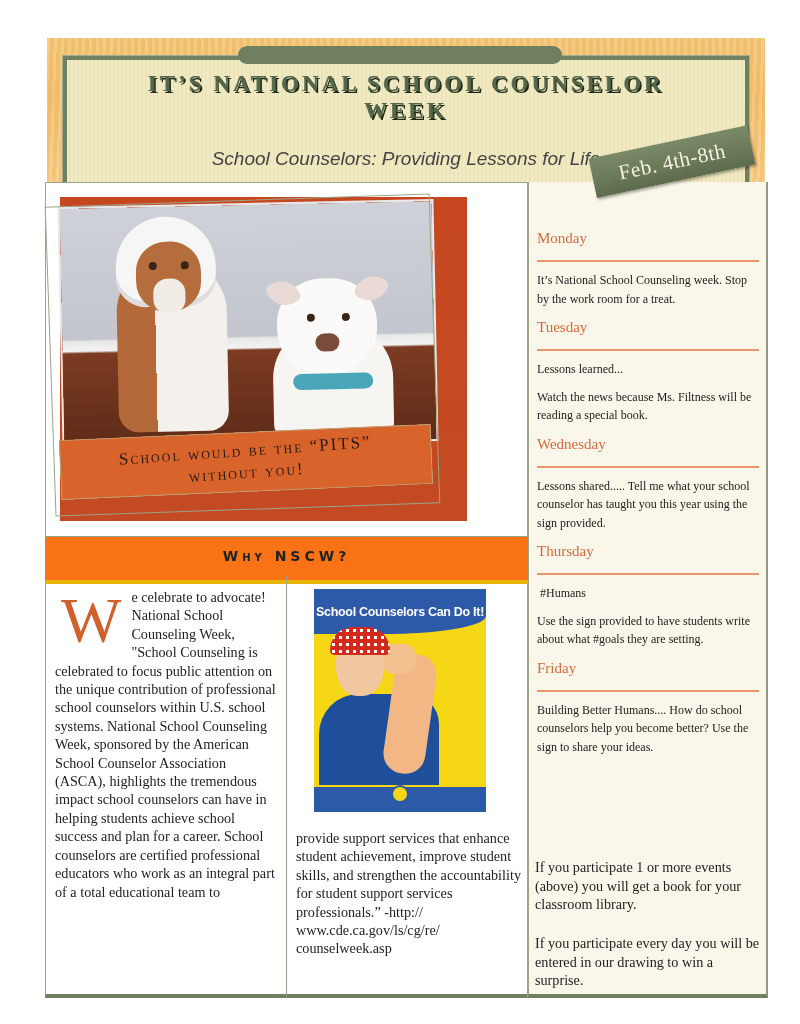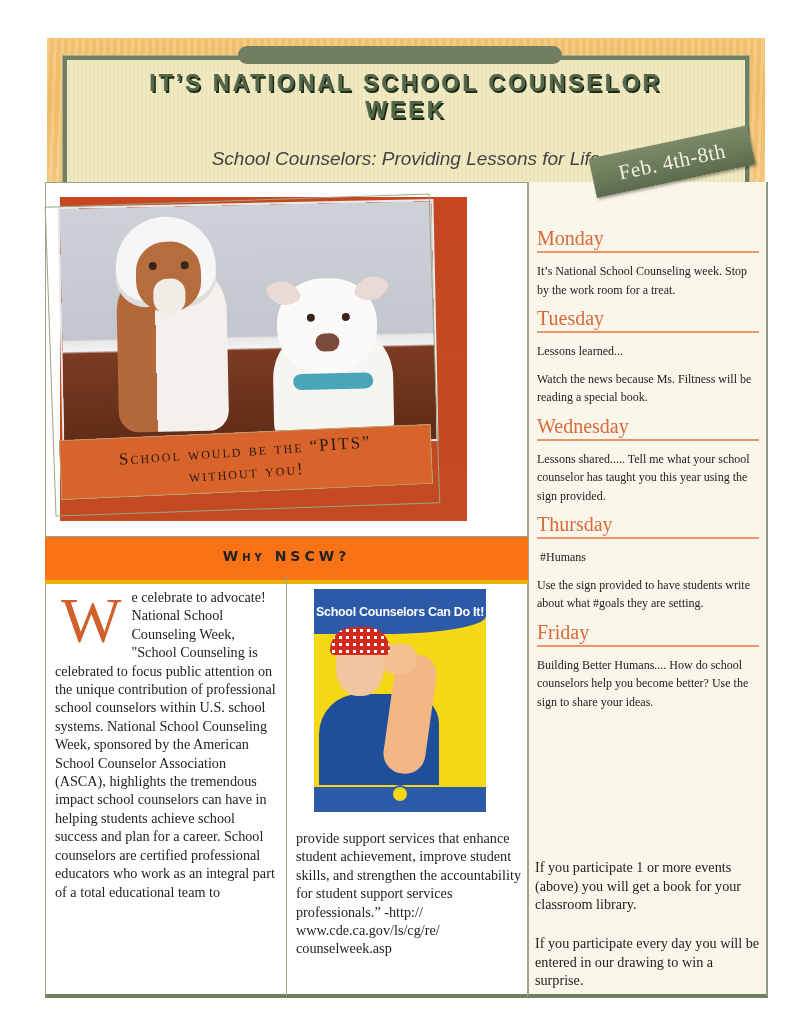--- a/index.html
+++ b/index.html
@@ -19,21 +19,21 @@
     border: 4px solid #6f7f5f;
     box-shadow: 0 0 0 1px #a4ae92;
   }
   .header-tab {
     position: absolute; left: 238px; top: 46px; width: 324px; height: 18px;
     background: #6f7f5f; border-radius: 9px;
   }
   .title {
     position: absolute; left: 63px; top: 70px; width: 686px;
     text-align: center;
-    font-family: Liberation Sans, sans-serif; font-weight: bold;
+    font-family: Liberation Serif, serif; font-weight: bold;
     font-size: 23px; line-height: 27px; letter-spacing: 3px;
     color: #55664b;
     text-shadow: 1.5px 1.5px 0 #1d2a17, -0.5px -0.5px 0 #8c9a7c;
   }
   .subtitle {
     position: absolute; left: 63px; top: 148px; width: 686px;
     text-align: center;
     font-family: "Liberation Sans", sans-serif; font-style: italic;
     font-size: 19px; color: #444;
   }
@@ -154,22 +154,22 @@
     background: radial-gradient(circle, #fff 0 1.5px, transparent 2px) 0 0/7px 7px, #d42a1c; }
   .poster-shirt { position:absolute; left:5px; top:105px; width:120px; height:95px; border-radius:40px 30px 0 0; background:#1f4f9a; }
   .poster-arm { position:absolute; left:75px; top:65px; width:42px; height:120px; border-radius:20px; background:#f2b784; transform:rotate(8deg); }
   .poster-fist { position:absolute; left:68px; top:55px; width:34px; height:30px; border-radius:12px; background:#f4c08f; }
   .poster-footer { position:absolute; left:0; top:196px; width:172px; height:27px; background:#2d5aa8; border-top:2px solid #f6d715; }
   .poster-seal { position:absolute; left:77px; top:196px; width:18px; height:18px; border-radius:50%; background:#f6d715; border:2px solid #2d5aa8; }
 
   
   .schedule { position: absolute; left: 537px; top: 228px; width: 222px; }
   .day-head {
-    font-size: 20px; color: #d86a3a; line-height: 20px;
-    border-bottom: 2px solid #e9946a; padding-bottom: 3px; margin-bottom: 9px;
+    font-size: 15px; color: #d86a3a; line-height: 20px;
+    border-bottom: 2px solid #e9946a; padding-bottom: 12px; margin-bottom: 9px;
   }
   .day-text { font-size: 12px; line-height: 18.5px; color: #222; margin-bottom: 9px; }
   .sidebar-note {
     position: absolute; left: 535px; width: 226px; text-align: left;
     font-size: 14.2px; line-height: 18.5px; color: #222;
   }
 </style>
 </head>
 <body>
 

